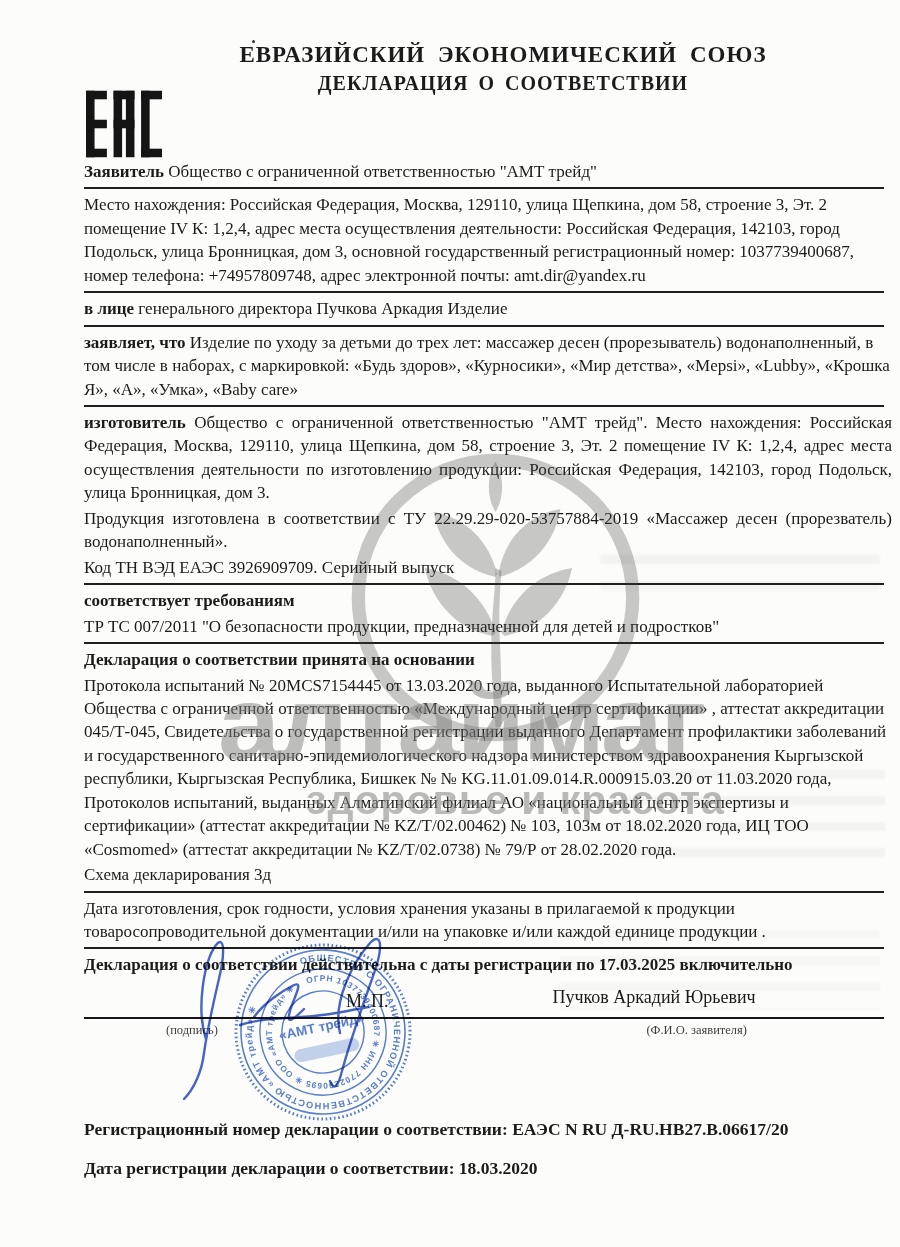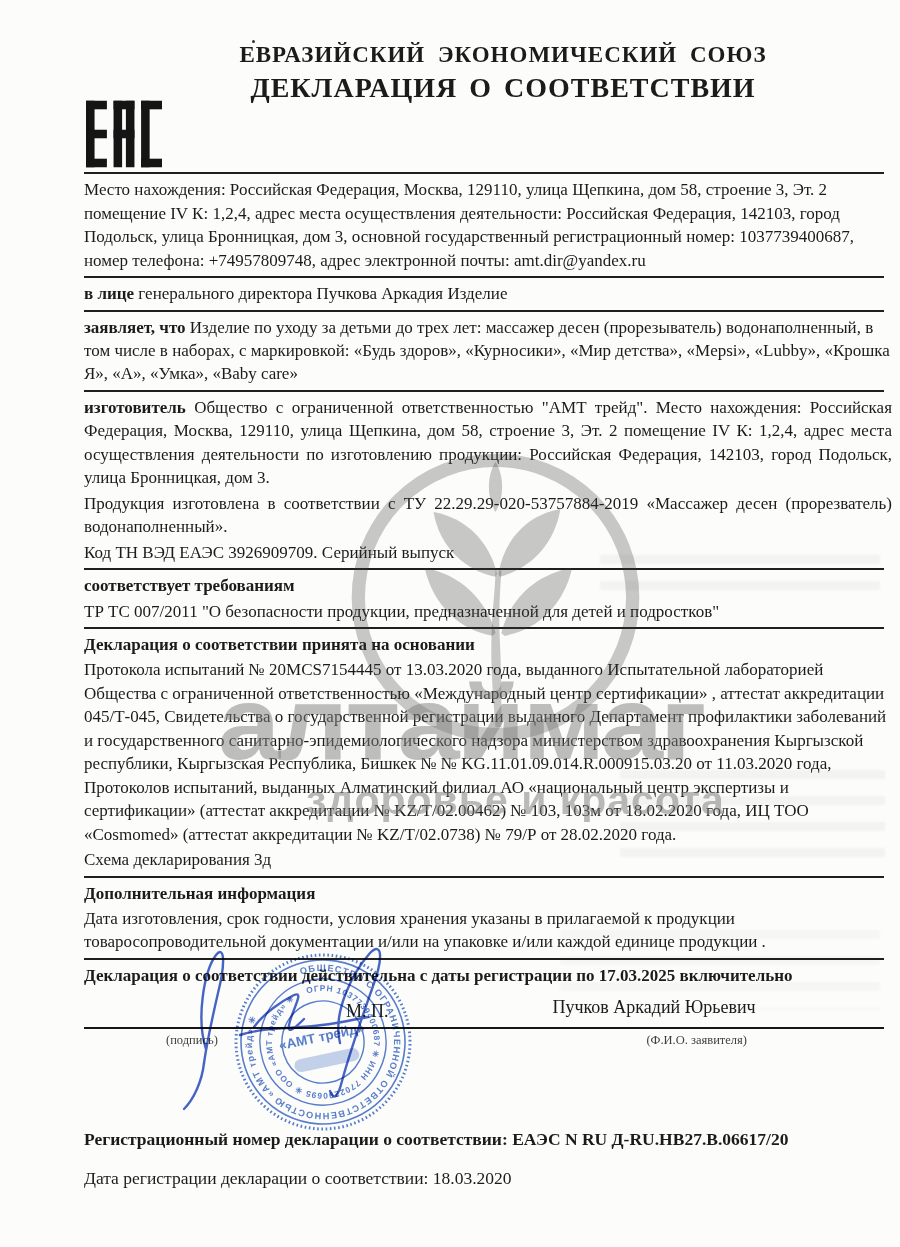--- a/index.html
+++ b/index.html
@@ -12,21 +12,21 @@
     font-family:"Liberation Serif", serif;
     color:#1b1b1b;
   }
   .content{
     position:relative;
     padding:40px 8px 0 84px;
     z-index:2;
   }
   .titles{text-align:center;margin-left:30px;}
   .title-1{font-size:23px;font-weight:bold;letter-spacing:1px;word-spacing:6px;line-height:1.3;}
-  .title-2{font-size:28px;font-weight:bold;letter-spacing:1px;word-spacing:4px;line-height:1.3;}
+  .title-2{font-size:20px;font-weight:bold;letter-spacing:1px;word-spacing:4px;line-height:1.3;}
   .top-dot{position:absolute;left:252px;top:40px;width:3px;height:3px;background:#333;border-radius:50%;}
   .eac{display:block;margin:-6px 0 2px 2px;}
   p{margin:2px 0;font-size:17px;line-height:1.38;}
   .just{text-align:justify;}
   b.lbl{font-weight:bold;}
   hr.rule{border:none;border-top:2px solid #1f1f1f;margin:4px 0 4px;width:99%;}
   .boldline{font-weight:bold;}
   
   .wm{position:absolute;z-index:3;pointer-events:none;}
   .wm-big{
@@ -54,21 +54,21 @@
   .sigzone{position:relative;height:118px;margin-top:2px;}
   .sigline{position:absolute;left:0;top:38px;width:99%;border-top:2px solid #161616;}
   .mp{position:absolute;left:262px;top:12px;font-size:18px;}
   .signame{position:absolute;left:420px;top:8px;width:300px;text-align:center;font-size:18px;}
   .cap{position:absolute;font-size:12.5px;color:#404040;}
   .cap-sign{left:82px;top:44px;}
   .cap-fio{left:478px;top:44px;width:185px;text-align:right;}
   .stamp{position:absolute;left:148px;top:-38px;z-index:4;mix-blend-mode:multiply;opacity:.92;}
   .signsvg{position:absolute;left:60px;top:-58px;z-index:5;mix-blend-mode:multiply;}
   .footer-line{font-weight:bold;font-size:17.5px;margin-top:20px;}
-  .footer-line2{font-weight:normal;font-size:17.5px;margin-top:15px;}
+  .footer-line2{font-weight:bold;font-size:17.5px;margin-top:15px;}
 </style>
 </head>
 <body>
 
 <div class="page">
 
   <div class="top-dot"></div>
 
   <div class="content">
 
@@ -86,20 +86,21 @@
         <rect x="29" y="0" width="9" height="70"></rect>
         <rect x="42" y="0" width="9" height="70"></rect>
         <rect x="29" y="0" width="22" height="9"></rect>
         <rect x="29" y="30.5" width="22" height="9"></rect>
         <rect x="58" y="0" width="9" height="70"></rect>
         <rect x="58" y="0" width="22" height="9"></rect>
         <rect x="58" y="61" width="22" height="9"></rect>
       </g>
     </svg>
 
+    <p><b class="lbl">Заявитель</b><span> Общество с ограниченной ответственностью "АМТ трейд"</span></p>
 
     <hr class="rule">
 
     <p>Место нахождения: Российская Федерация, Москва, 129110, улица Щепкина, дом 58, строение 3, Эт. 2 помещение IV К: 1,2,4, адрес места осуществления деятельности: Российская Федерация,  142103, город Подольск, улица Бронницкая, дом 3, основной государственный регистрационный номер: 1037739400687, номер телефона: +74957809748, адрес электронной почты: amt.dir@yandex.ru</p>
 
     <hr class="rule">
 
     <p><b class="lbl">в лице</b><span> генерального директора Пучкова Аркадия Изделие</span></p>
 
     <hr class="rule">
@@ -123,21 +124,20 @@
     <hr class="rule">
 
     <p class="boldline">Декларация о соответствии принята на основании</p>
 
     <p>Протокола испытаний № 20MCS7154445 от 13.03.2020 года, выданного Испытательной лабораторией Общества с ограниченной ответственностью «Международный центр сертификации» , аттестат аккредитации 045/Т-045, Свидетельства о государственной регистрации выданного Департамент профилактики заболеваний и государственного санитарно-эпидемиологического надзора министерством здравоохранения Кыргызской республики, Кыргызская Республика, Бишкек  № № KG.11.01.09.014.R.000915.03.20  от 11.03.2020 года, Протоколов испытаний, выданных Алматинский филиал АО «национальный центр экспертизы и сертификации» (аттестат аккредитации № KZ/T/02.00462) № 103, 103м от 18.02.2020 года, ИЦ ТОО «Cosmomed»  (аттестат аккредитации № KZ/T/02.0738) № 79/Р от 28.02.2020 года.</p>
 
     <p>Схема декларирования 3д</p>
 
     <hr class="rule">
 
-    <p class="boldline">Дополнительная информация</p>
 
     <p>Дата изготовления, срок годности, условия хранения указаны  в прилагаемой к продукции товаросопроводительной документации и/или на упаковке и/или каждой единице продукции .</p>
 
     <hr class="rule">
 
     <p class="boldline">Декларация о соответствии действительна с даты регистрации по 17.03.2025 включительно</p>
 
     <div class="sigzone">
       <div class="sigline"></div>
       <div class="mp">М. П.</div>

